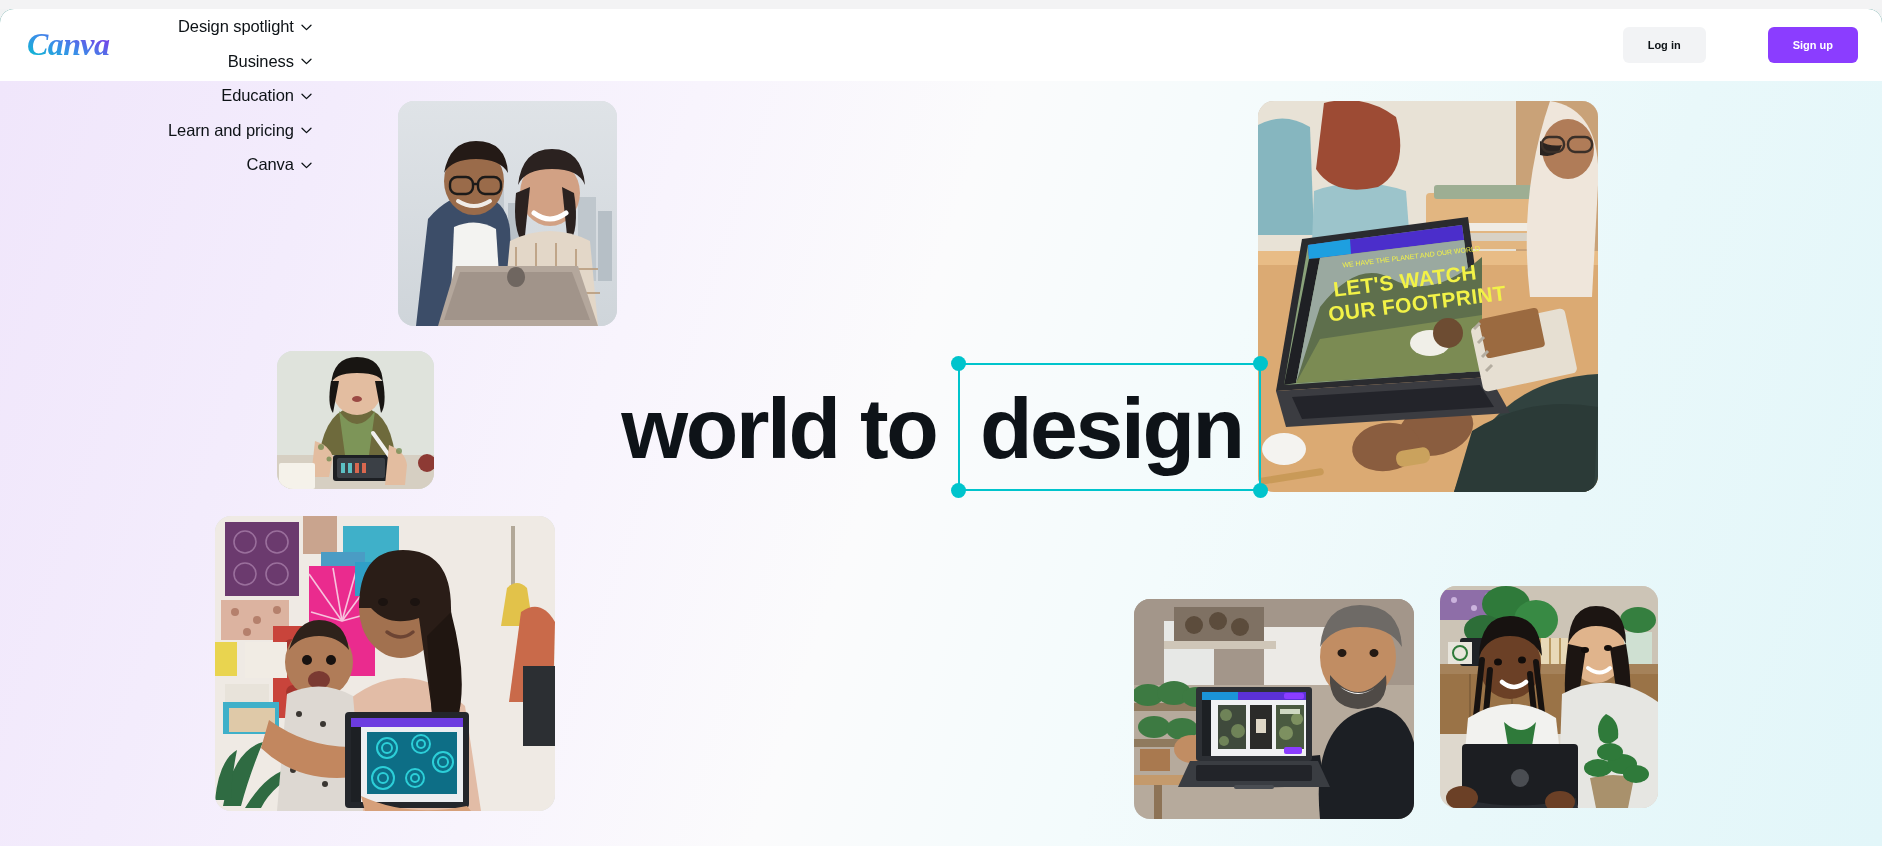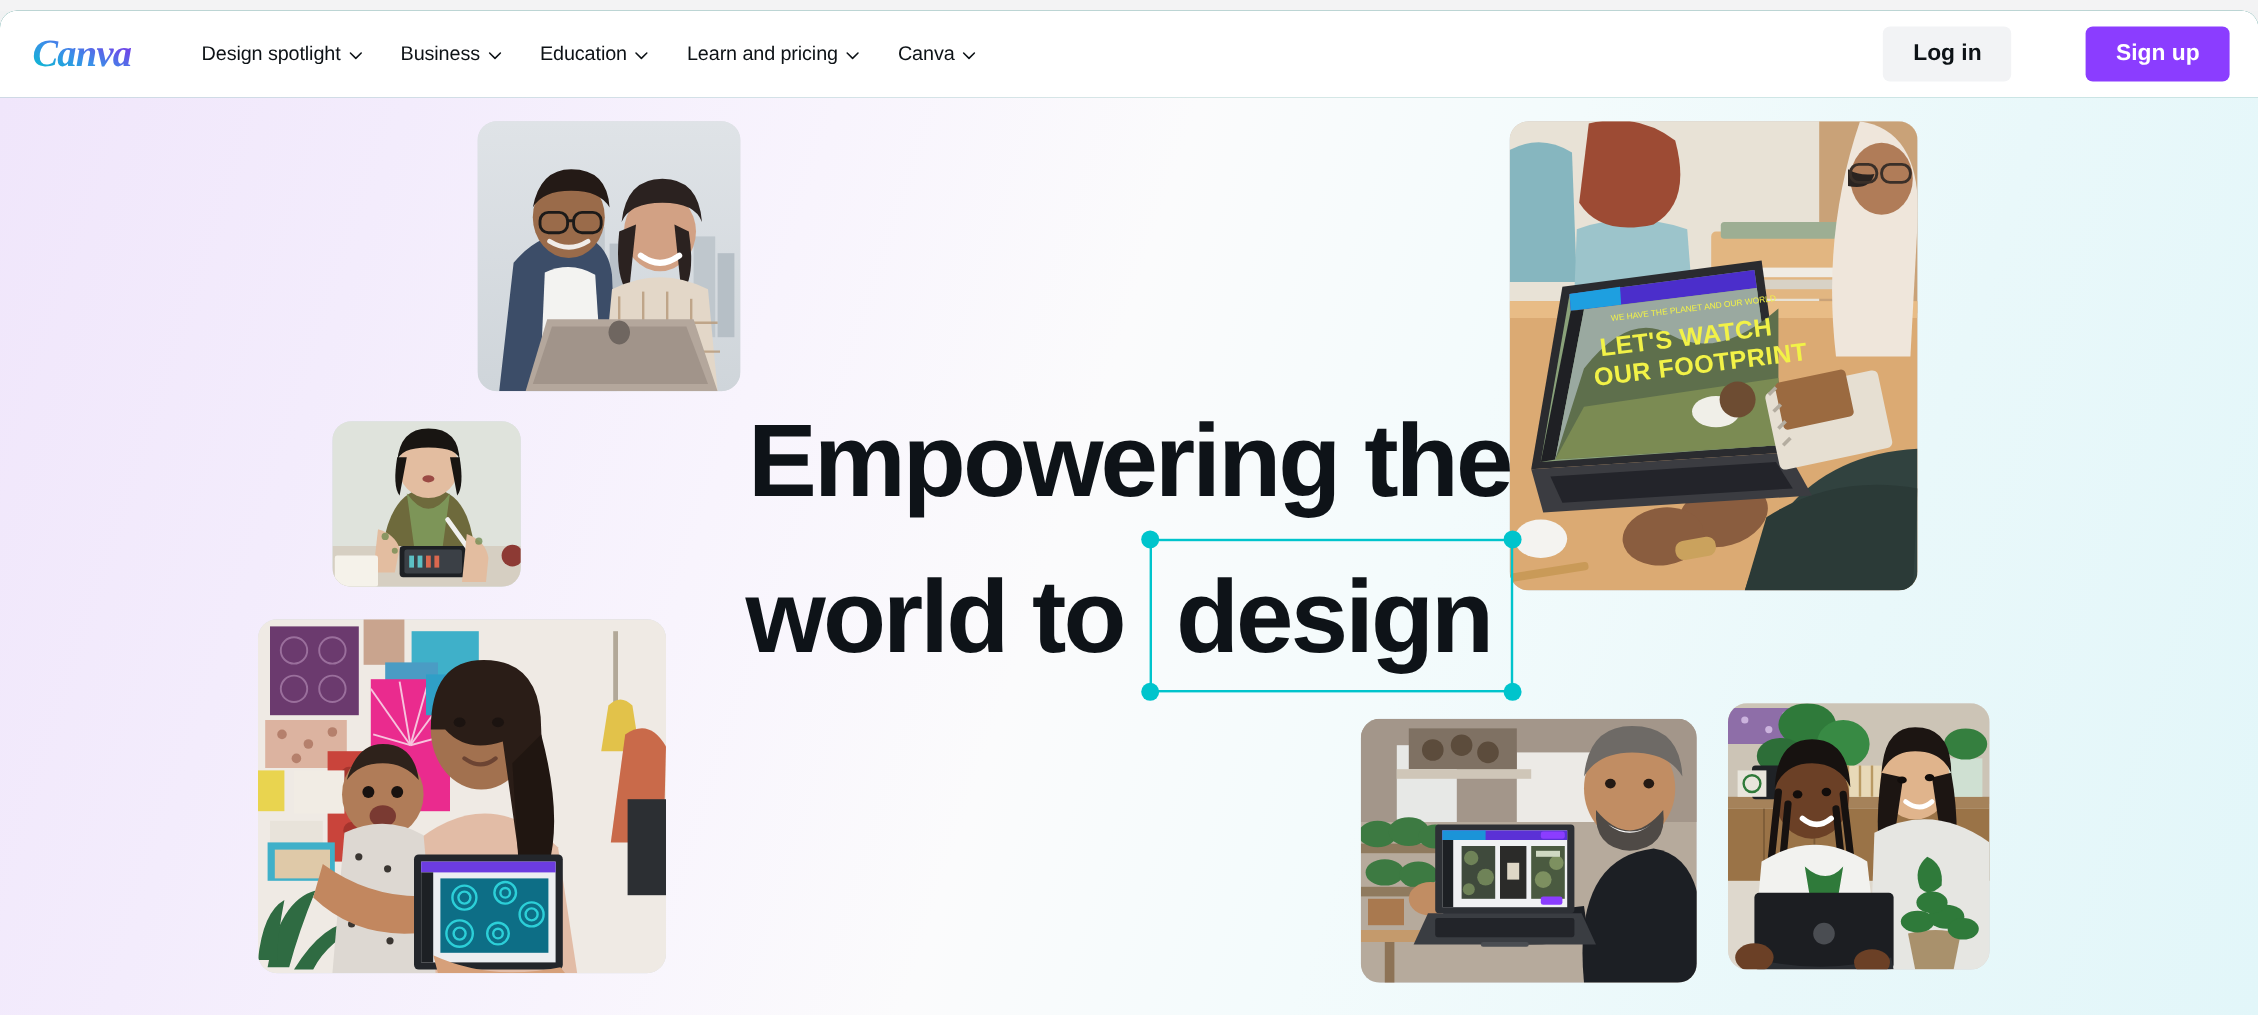--- a/index.html
+++ b/index.html
@@ -53,22 +53,23 @@
     height: 40px;
     display: block;
   }
 
   .nav {
     position: absolute;
     left: 152px;
     top: 0;
     height: 72px;
     display: flex;
-    align-items: center;
+    align-items: flex-end;
     gap: 0px;
+    flex-direction: column;
   }
 
   .nav-item {
     display: flex;
     align-items: center;
     gap: 7px;
     padding: 9px 16px;
     border-radius: 6px;
     cursor: pointer;
     white-space: nowrap;
@@ -96,21 +97,21 @@
     height: 72px;
     display: flex;
     align-items: center;
     gap: 18px;
   }
 
   .btn {
     border: none;
     cursor: pointer;
     font-family: inherit;
-    font-size: 19px;
+    font-size: 11px;
     font-weight: bold;
     border-radius: 6px;
     white-space: nowrap;
   }
 
   .btn-login {
     background: #f2f3f5;
     color: #0d1216;
     padding: 12px 25px;
   }
@@ -660,21 +661,20 @@
         <g fill="#2f7a3a">
           <ellipse cx="158" cy="182" rx="14" ry="9"></ellipse>
             <ellipse cx="182" cy="178" rx="15" ry="10"></ellipse>
           <ellipse cx="170" cy="166" rx="13" ry="9"></ellipse>
             <ellipse cx="196" cy="188" rx="13" ry="9"></ellipse>
         </g>
       </svg>
     </div>
 
     <h1 class="headline">
-      <span class="line line1">Empowering the</span>
       <span class="line line2">
         <span>world to</span>
         <span class="sel-word">
           <span>design</span>
           <span class="sel-box">
             <span class="handle tl"></span>
             <span class="handle tr"></span>
             <span class="handle bl"></span>
             <span class="handle br"></span>
           </span>

